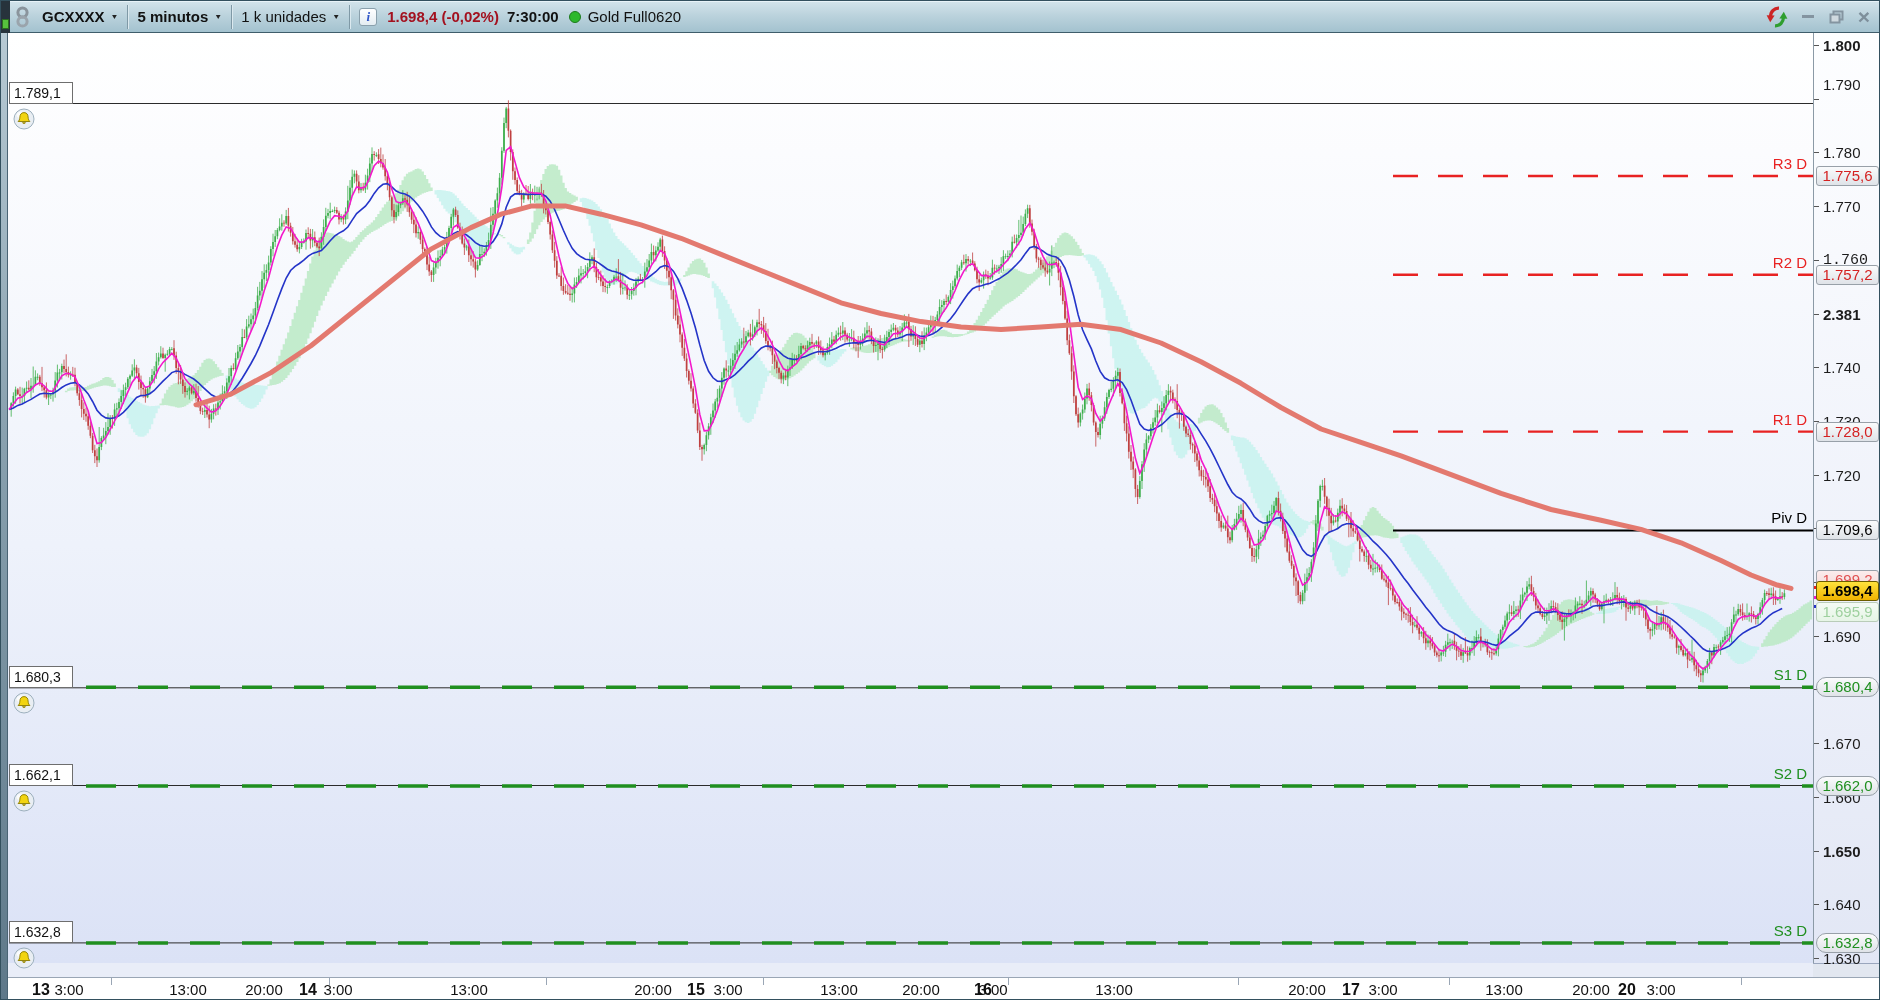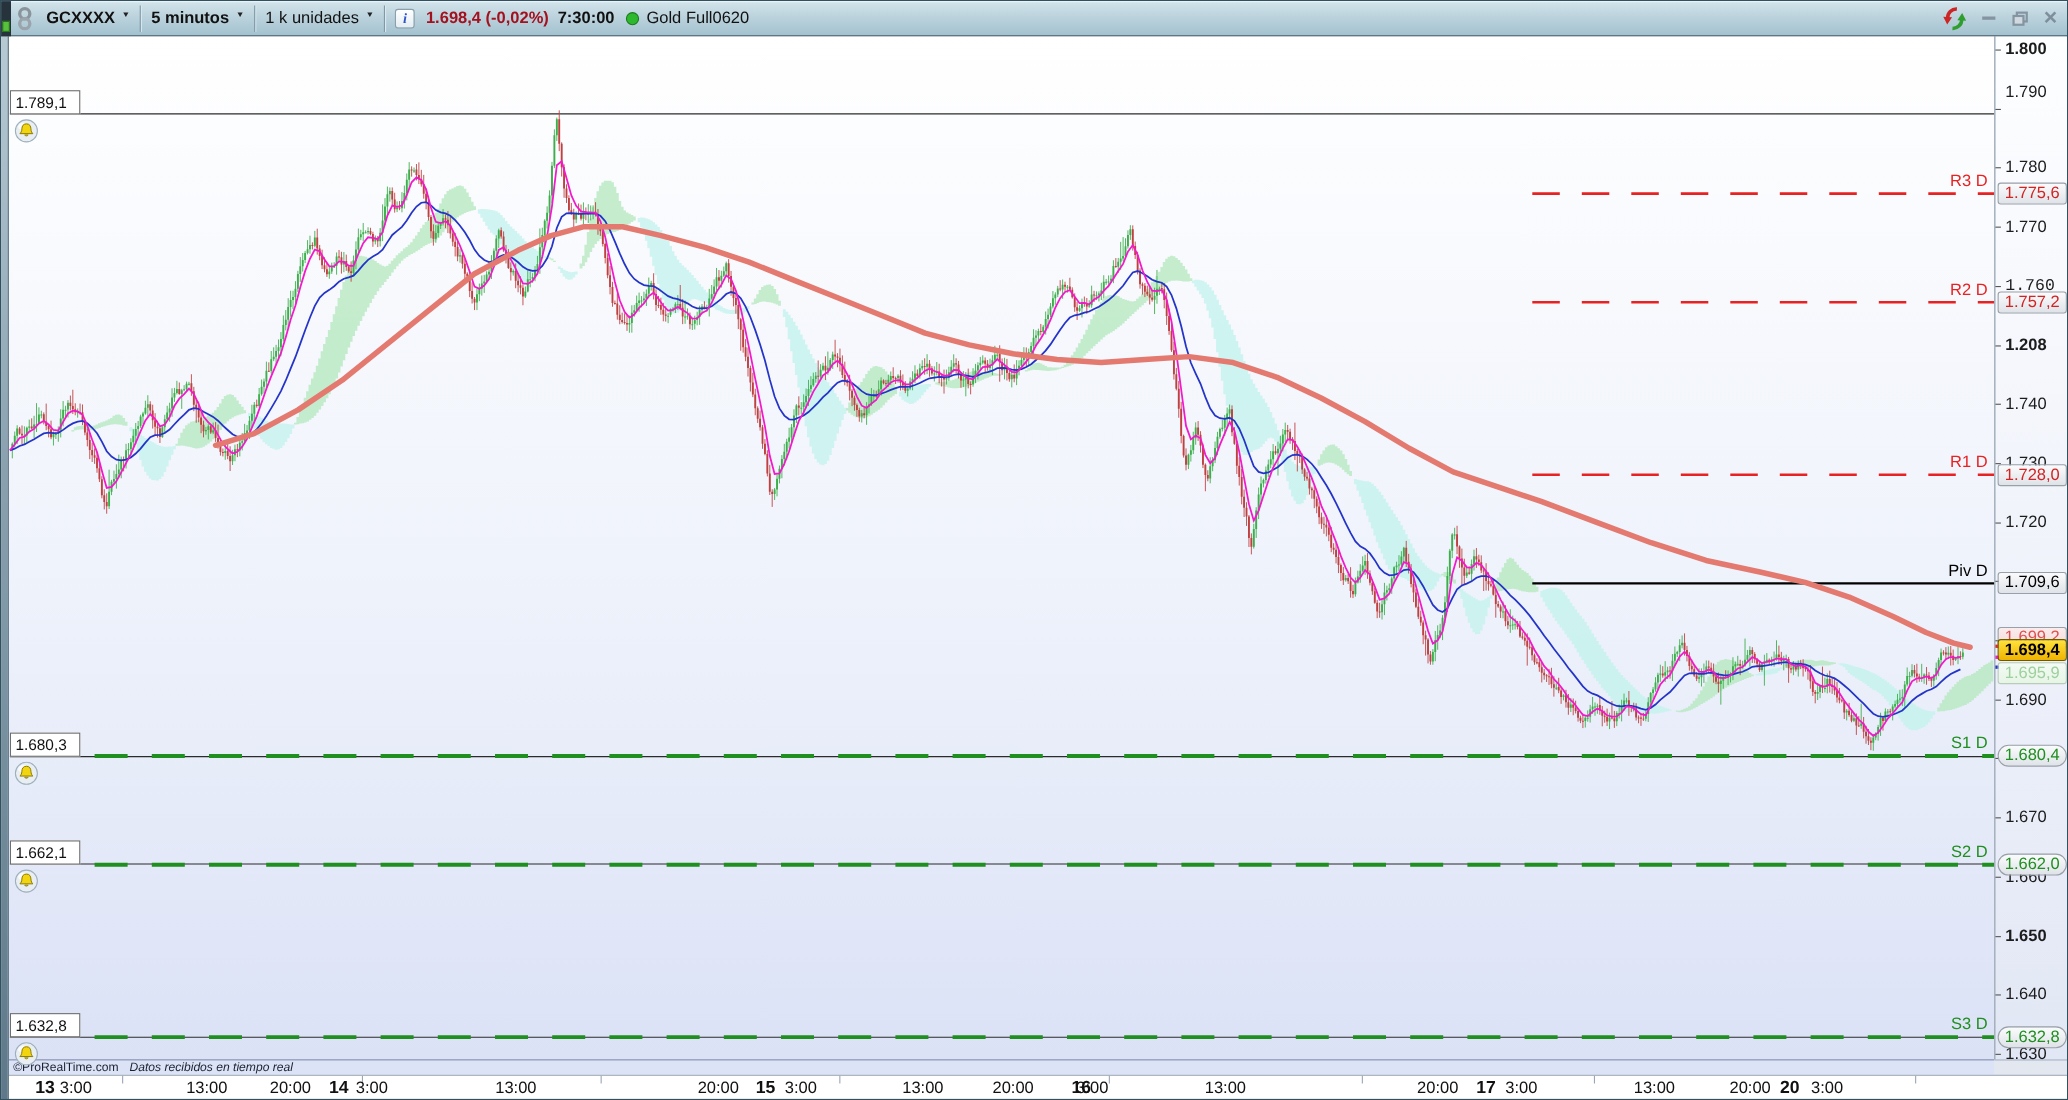--- a/index.html
+++ b/index.html
@@ -7,21 +7,21 @@
   #win{position:relative;width:1880px;height:1000px;overflow:hidden;
        font-family:"Liberation Sans",sans-serif;border:1px solid #33505e;background:#e9edf8;}
 
   
   .toolbar{position:absolute;left:0;top:0;width:1880px;height:32px;z-index:10;
            background:linear-gradient(#d3e4eb,#bcd3dd 45%,#a3c2cf);
            border-bottom:1px solid #3f5d6b;box-shadow:inset 0 1px 0 #e8f3f8;
            display:flex;align-items:center;font-size:15px;color:#111;}
   .tb-sliver{position:absolute;left:0;top:0;width:9px;height:32px;background:#27333c;}
   .tb-sliver .g{position:absolute;left:1px;bottom:4px;width:7px;height:10px;background:#57c13e;border:1px solid #2b6e1e;}
-  .tb-item{display:flex;white-space:nowrap;}
+  .tb-item{display:flex;align-items:center;white-space:nowrap;}
   .tb-bold{font-weight:700;}
   .dd-arrow{font-size:8px;color:#222;margin-left:6px;transform:scaleY(.9);}
   .tb-sep{width:1px;height:24px;background:#7f99a6;box-shadow:1px 0 0 #dbe9ef;margin:0 9px;}
   .info-box{width:18px;height:18px;background:linear-gradient(#ffffff,#e4edf2);border:1px solid #8aa0ac;border-radius:3px;
             color:#2f55c8;font:italic 700 13px "Liberation Serif",serif;display:flex;align-items:center;justify-content:center;}
   .px-red{color:#a3111f;font-weight:700;}
   .tb-time{font-weight:700;margin-left:8px;}
   .status-dot{width:12px;height:12px;border-radius:50%;background:#2db82d;border:1px solid #1d7a1d;margin:0 7px 0 10px;}
   .tb-right{margin-left:auto;display:flex;align-items:center;gap:6px;padding-right:6px;}
   .winbtn{width:22px;height:20px;display:flex;align-items:center;justify-content:center;color:#7e8f9b;font-weight:700;font-size:17px;}
@@ -175,21 +175,21 @@
       <div class="axis-tick-label b" style="top: 12px;">1.800</div>
       <div class="axis-tick-line" style="top: 65.7px;"></div>
       <div class="axis-tick-label" style="top: 51px;">1.790</div>
       <div class="axis-tick-line" style="top: 119.4px;"></div>
       <div class="axis-tick-label" style="top: 119.4px;">1.780</div>
       <div class="axis-tick-line" style="top: 173.1px;"></div>
       <div class="axis-tick-label" style="top: 173.1px;">1.770</div>
       <div class="axis-tick-line" style="top: 226.8px;"></div>
       <div class="axis-tick-label" style="top: 226.8px; font-family: Liberation Mono, monospace;">1.760</div>
       <div class="axis-tick-line" style="top: 280.5px;"></div>
-      <div class="axis-tick-label b" style="top: 280.5px;">1.208</div>
+      <div class="axis-tick-label b" style="top: 280.5px;">2.381</div>
       <div class="axis-tick-line" style="top: 334.2px;"></div>
       <div class="axis-tick-label" style="top: 334.2px;">1.740</div>
       <div class="axis-tick-line" style="top: 387.9px;"></div>
       <div class="axis-tick-label" style="top: 387.9px;">1.730</div>
       <div class="axis-tick-line" style="top: 441.6px;"></div>
       <div class="axis-tick-label" style="top: 441.6px;">1.720</div>
       <div class="axis-tick-line" style="top: 495.3px;"></div>
       <div class="axis-tick-label" style="top: 495.3px;">1.710</div>
       <div class="axis-tick-line" style="top: 549px;"></div>
       <div class="axis-tick-label b" style="top: 549px;">1.700</div>
@@ -215,24 +215,20 @@
       <div class="axis-badge r" style="top: 398.64px;">1.728,0</div>
       <div class="axis-badge piv" style="top: 497.448px;">1.709,6</div>
       <div class="axis-badge pink" style="top: 547.296px;">1.699,2</div>
       <div class="axis-badge palegreen" style="top: 579.017px;">1.695,9</div>
       <div class="axis-badge last" style="top: 557.592px;">1.698,4</div>
       <div class="axis-badge s" style="top: 654.252px;">1.680,4</div>
       <div class="axis-badge s" style="top: 753.06px;">1.662,0</div>
       <div class="axis-badge s" style="top: 909.864px;">1.632,8</div>
     </div>
 
-  <div class="info-bar">
-    <span>©ProRealTime.com</span>
-    <span class="feed">Datos recibidos en tiempo real</span>
-  </div>
   <div class="corner"></div>
   <div class="time-axis" id="time-axis">
       <div class="t-tick" style="left: 103px;"></div>
       <div class="t-tick" style="left: 321px;"></div>
       <div class="t-tick" style="left: 538px;"></div>
       <div class="t-tick" style="left: 755px;"></div>
       <div class="t-tick" style="left: 1000px;"></div>
       <div class="t-tick" style="left: 1230px;"></div>
       <div class="t-tick" style="left: 1441px;"></div>
       <div class="t-tick" style="left: 1733px;"></div>

